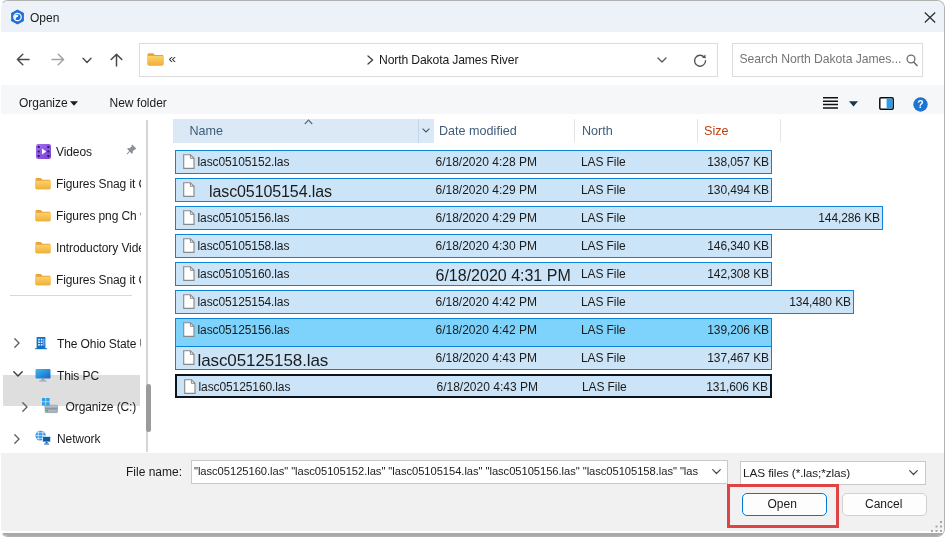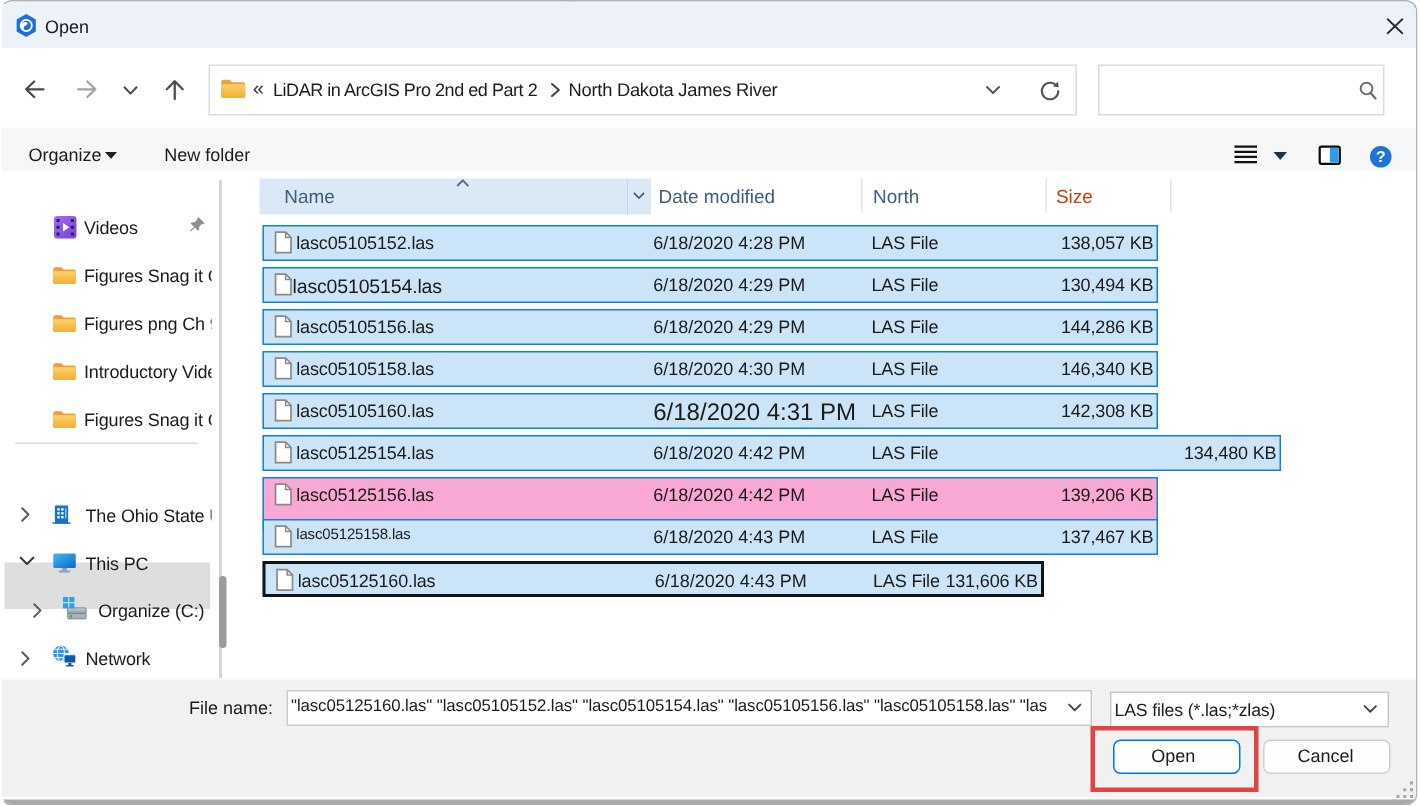--- a/index.html
+++ b/index.html
@@ -43,33 +43,33 @@
 <defs>
         <linearGradient id="fg1" x1="0" y1="0" x2="0" y2="1">
           <stop offset="0" stop-color="#fdd369"></stop>
           <stop offset="1" stop-color="#f0ae38"></stop>
         </linearGradient>
       </defs>
 <path d="M.5 2.6 Q.5 1.2 1.9 1.2 h4.3 l1.7 1.7 h7.2 q1.4 0 1.4 1.4 V12 q0 1.4 -1.4 1.4 H1.9 Q.5 13.4 .5 12 Z" fill="#e8a33c"></path>
 <path d="M.5 5.4 q0 -1.3 1.4 -1.3 h13.2 q1.4 0 1.4 1.3 V12 q0 1.4 -1.4 1.4 H1.9 Q.5 13.4 .5 12 Z" fill="url(#fg1)"></path>
 </svg>
 <div class="t" style="left:167.5px;top:50px;font-size:13.5px;color:#333">«</div>
-<div class="t" style="left:181px;top:51.5px;font-size:12px;letter-spacing:-.3px">LiDAR in ArcGIS Pro 2nd ed Part 2</div>
 <svg class="a" style="left:365.5px;top:54px" width="7" height="10" viewBox="0 0 7 10">
 <path d="M1 1 L5.6 5 L1 9" stroke="#3f3f3f" stroke-width="1.3" fill="none" stroke-linecap="round" stroke-linejoin="round"></path>
 </svg>
 <div class="t" style="left:378px;top:51.5px;font-size:12.2px;letter-spacing:-.15px">North Dakota James River</div>
 <svg class="a" style="left:655.5px;top:56px" width="10" height="7" viewBox="0 0 10 7">
 <path d="M1 1 L5 5 L9 1" stroke="#555" stroke-width="1.3" fill="none" stroke-linecap="round" stroke-linejoin="round"></path>
 </svg>
 <svg class="a" style="left:691.5px;top:52.5px" width="14" height="14" viewBox="0 0 14 14">
 <path d="M11.2 3.1 A5.5 5.5 0 1 0 12.55 6.6" fill="none" stroke="#555" stroke-width="1.35" stroke-linecap="round"></path>
 <path d="M8.9 3.7 L12.8 4.2 L12.3 .4 Z" fill="#555"></path>
 </svg>
 <div class="a" style="left:731px;top:41.5px;width:191px;height:34px;border:1px solid #dcdcdc;background:#fff"></div>
+<div class="t" style="left:738.5px;top:51px;font-size:12.2px;color:#757575;letter-spacing:-.05px">Search North Dakota James...</div>
 <svg class="a" style="left:905px;top:53px" width="12" height="13" viewBox="0 0 12 13">
 <circle cx="5" cy="5" r="3.9" stroke="#6b6b6b" stroke-width="1.3" fill="none"></circle>
 <path d="M7.9 8.2 L11 11.6" stroke="#6b6b6b" stroke-width="1.5" stroke-linecap="round"></path>
 </svg>
 
 <div class="t" style="left:18px;top:95px;font-size:12px">Organize</div>
 <svg class="a" style="left:69px;top:99.5px" width="8" height="5" viewBox="0 0 8 5">
       <path d="M0 .3 H8 L4 4.8 Z" fill="#1c1c1c"></path>
     </svg>
 <div class="t" style="left:108.5px;top:95px;font-size:12px">New folder</div>
@@ -219,26 +219,26 @@
 <div class="t" style="left:21.5px;top:4px;font-size:12px;letter-spacing:-.1px">lasc05105152.las</div>
 <div class="t" style="left:259.5px;top:4px;font-size:12px;letter-spacing:0">6/18/2020 4:28 PM</div>
 <div class="t" style="left:405px;top:4px;font-size:12px;letter-spacing:-.1px">LAS File</div>
 <div class="t" style="right:2px;top:4px;font-size:12px;letter-spacing:-.1px">138,057 KB</div>
 </div>
 <div class="a" style="left:174px;top:177px;width:597px;height:24px;border:1.5px solid #0f83da;background:#cce4f7">
 <svg class="a" style="left:6.5px;top:3px" width="12" height="15" viewBox="0 0 12 15">
         <path d="M.7 .7 H7.4 L11 4.3 V14.4 H.7 Z" fill="#fff" stroke="#8a8a8a" stroke-width="1.15"></path>
         <path d="M7.4 .7 V4.3 H11" fill="none" stroke="#8a8a8a" stroke-width="1"></path>
       </svg>
-<div class="t" style="left:19px;top:4px;font-size:13px;letter-spacing:-.1px">lasc05105154.las</div>
+<div class="t" style="left:33px;top:4px;font-size:16px;letter-spacing:-.1px">lasc05105154.las</div>
 <div class="t" style="left:259.5px;top:4px;font-size:12px;letter-spacing:0">6/18/2020 4:29 PM</div>
 <div class="t" style="left:405px;top:4px;font-size:12px;letter-spacing:-.1px">LAS File</div>
 <div class="t" style="right:2px;top:4px;font-size:12px;letter-spacing:-.1px">130,494 KB</div>
 </div>
-<div class="a" style="left:174px;top:205px;width:597px;height:24px;border:1.5px solid #0f83da;background:#cce4f7">
+<div class="a" style="left:174px;top:205px;width:708px;height:24px;border:1.5px solid #0f83da;background:#cce4f7">
 <svg class="a" style="left:6.5px;top:3px" width="12" height="15" viewBox="0 0 12 15">
         <path d="M.7 .7 H7.4 L11 4.3 V14.4 H.7 Z" fill="#fff" stroke="#8a8a8a" stroke-width="1.15"></path>
         <path d="M7.4 .7 V4.3 H11" fill="none" stroke="#8a8a8a" stroke-width="1"></path>
       </svg>
 <div class="t" style="left:21.5px;top:4px;font-size:12px;letter-spacing:-.1px">lasc05105156.las</div>
 <div class="t" style="left:259.5px;top:4px;font-size:12px;letter-spacing:0">6/18/2020 4:29 PM</div>
 <div class="t" style="left:405px;top:4px;font-size:12px;letter-spacing:-.1px">LAS File</div>
 <div class="t" style="right:2px;top:4px;font-size:12px;letter-spacing:-.1px">144,286 KB</div>
 </div>
 <div class="a" style="left:174px;top:233px;width:597px;height:24px;border:1.5px solid #0f83da;background:#cce4f7">
@@ -264,41 +264,41 @@
 <div class="a" style="left:174px;top:289px;width:679px;height:24px;border:1.5px solid #0f83da;background:#cce4f7">
 <svg class="a" style="left:6.5px;top:3px" width="12" height="15" viewBox="0 0 12 15">
         <path d="M.7 .7 H7.4 L11 4.3 V14.4 H.7 Z" fill="#fff" stroke="#8a8a8a" stroke-width="1.15"></path>
         <path d="M7.4 .7 V4.3 H11" fill="none" stroke="#8a8a8a" stroke-width="1"></path>
       </svg>
 <div class="t" style="left:21.5px;top:4px;font-size:12px;letter-spacing:-.1px">lasc05125154.las</div>
 <div class="t" style="left:259.5px;top:4px;font-size:12px;letter-spacing:0">6/18/2020 4:42 PM</div>
 <div class="t" style="left:405px;top:4px;font-size:12px;letter-spacing:-.1px">LAS File</div>
 <div class="t" style="right:2px;top:4px;font-size:12px;letter-spacing:-.1px">134,480 KB</div>
 </div>
-<div class="a" style="left:174px;top:317px;width:597px;height:36px;border:1.5px solid #0f83da;background:#f9a8d4">
+<div class="a" style="left:174px;top:317px;width:597px;height:36px;border:1.5px solid #0f83da;background:#7dd3fc">
 <svg class="a" style="left:6.5px;top:3px" width="12" height="15" viewBox="0 0 12 15">
         <path d="M.7 .7 H7.4 L11 4.3 V14.4 H.7 Z" fill="#fff" stroke="#8a8a8a" stroke-width="1.15"></path>
         <path d="M7.4 .7 V4.3 H11" fill="none" stroke="#8a8a8a" stroke-width="1"></path>
       </svg>
 <div class="t" style="left:21.5px;top:4px;font-size:12px;letter-spacing:-.1px">lasc05125156.las</div>
 <div class="t" style="left:259.5px;top:4px;font-size:12px;letter-spacing:0">6/18/2020 4:42 PM</div>
 <div class="t" style="left:405px;top:4px;font-size:12px;letter-spacing:-.1px">LAS File</div>
 <div class="t" style="right:2px;top:4px;font-size:12px;letter-spacing:-.1px">139,206 KB</div>
 </div>
 <div class="a" style="left:174px;top:345px;width:597px;height:24px;border:1.5px solid #0f83da;background:#cce4f7">
 <svg class="a" style="left:6.5px;top:3px" width="12" height="15" viewBox="0 0 12 15">
         <path d="M.7 .7 H7.4 L11 4.3 V14.4 H.7 Z" fill="#fff" stroke="#8a8a8a" stroke-width="1.15"></path>
         <path d="M7.4 .7 V4.3 H11" fill="none" stroke="#8a8a8a" stroke-width="1"></path>
       </svg>
-<div class="t" style="left:21.5px;top:4px;font-size:10px;letter-spacing:-.1px">lasc05125158.las</div>
+<div class="t" style="left:21.5px;top:4px;font-size:17px;letter-spacing:-.1px">lasc05125158.las</div>
 <div class="t" style="left:259.5px;top:4px;font-size:12px;letter-spacing:0">6/18/2020 4:43 PM</div>
 <div class="t" style="left:405px;top:4px;font-size:12px;letter-spacing:-.1px">LAS File</div>
 <div class="t" style="right:2px;top:4px;font-size:12px;letter-spacing:-.1px">137,467 KB</div>
 </div>
-<div class="a" style="left:174px;top:373px;width:521px;height:24px;border:2px solid #0c141d;background:#cce4f7">
+<div class="a" style="left:174px;top:373px;width:597px;height:24px;border:2px solid #0c141d;background:#cce4f7">
 <svg class="a" style="left:6.5px;top:3px" width="12" height="15" viewBox="0 0 12 15">
         <path d="M.7 .7 H7.4 L11 4.3 V14.4 H.7 Z" fill="#fff" stroke="#8a8a8a" stroke-width="1.15"></path>
         <path d="M7.4 .7 V4.3 H11" fill="none" stroke="#8a8a8a" stroke-width="1"></path>
       </svg>
 <div class="t" style="left:21.5px;top:4px;font-size:12px;letter-spacing:-.1px">lasc05125160.las</div>
 <div class="t" style="left:259.5px;top:4px;font-size:12px;letter-spacing:0">6/18/2020 4:43 PM</div>
 <div class="t" style="left:405px;top:4px;font-size:12px;letter-spacing:-.1px">LAS File</div>
 <div class="t" style="right:2px;top:4px;font-size:12px;letter-spacing:-.1px">131,606 KB</div>
 </div>
 

